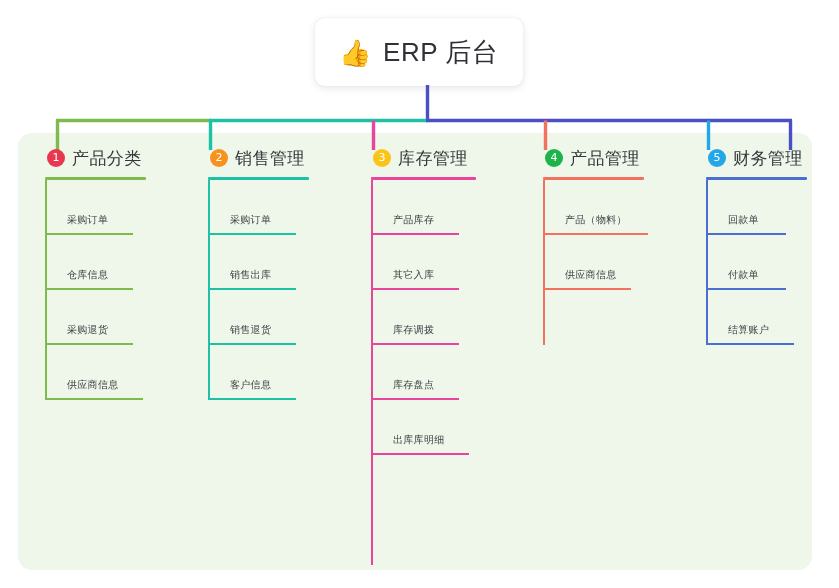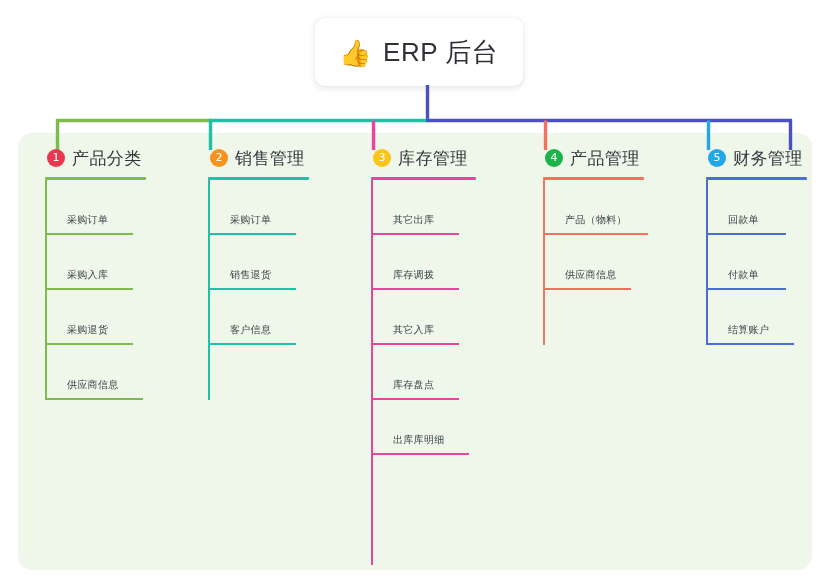--- a/index.html
+++ b/index.html
@@ -174,21 +174,21 @@
       <span class="branch-title">产品分类</span>
     </div>
     <div class="branch-rule" style="width: 101px; background: rgb(127, 186, 76);"></div>
     <div class="leaves">
       <div class="spine" style="background: rgb(127, 186, 76); height: 220px;"></div>
       <div class="leaf">
         <span class="leaf-text">采购订单</span>
         <span class="leaf-rule" style="width: 88px; background: rgb(127, 186, 76);"></span>
       </div>
       <div class="leaf">
-        <span class="leaf-text">采购入库</span>
+        <span class="leaf-text">仓库信息</span>
         <span class="leaf-rule" style="width: 88px; background: rgb(127, 186, 76);"></span>
       </div>
       <div class="leaf">
         <span class="leaf-text">采购退货</span>
         <span class="leaf-rule" style="width: 88px; background: rgb(127, 186, 76);"></span>
       </div>
       <div class="leaf">
         <span class="leaf-text">供应商信息</span>
         <span class="leaf-rule" style="width: 98px; background: rgb(127, 186, 76);"></span>
       </div>
@@ -201,51 +201,55 @@
       <span class="branch-title">销售管理</span>
     </div>
     <div class="branch-rule" style="width: 101px; background: rgb(30, 193, 165);"></div>
     <div class="leaves">
       <div class="spine" style="background: rgb(30, 193, 165); height: 220px;"></div>
       <div class="leaf">
         <span class="leaf-text">采购订单</span>
         <span class="leaf-rule" style="width: 88px; background: rgb(30, 193, 165);"></span>
       </div>
       <div class="leaf">
+        <span class="leaf-text">销售出库</span>
+        <span class="leaf-rule" style="width: 88px; background: rgb(30, 193, 165);"></span>
+      </div>
+      <div class="leaf">
         <span class="leaf-text">销售退货</span>
         <span class="leaf-rule" style="width: 88px; background: rgb(30, 193, 165);"></span>
       </div>
       <div class="leaf">
         <span class="leaf-text">客户信息</span>
         <span class="leaf-rule" style="width: 88px; background: rgb(30, 193, 165);"></span>
       </div>
     </div>
   </div>
 
   <div class="branch" style="left:371px;width:150px">
     <div class="branch-head">
       <span class="badge" style="background: rgb(252, 196, 25);">3</span>
       <span class="branch-title">库存管理</span>
     </div>
     <div class="branch-rule" style="width: 105px; background: rgb(232, 70, 156);"></div>
     <div class="leaves">
       <div class="spine" style="background: rgb(232, 70, 156); height: 385px;"></div>
       <div class="leaf">
-        <span class="leaf-text">其它出库</span>
+        <span class="leaf-text">产品库存</span>
+        <span class="leaf-rule" style="width: 88px; background: rgb(232, 70, 156);"></span>
+      </div>
+      <div class="leaf">
+        <span class="leaf-text">其它入库</span>
         <span class="leaf-rule" style="width: 88px; background: rgb(232, 70, 156);"></span>
       </div>
       <div class="leaf">
         <span class="leaf-text">库存调拨</span>
         <span class="leaf-rule" style="width: 88px; background: rgb(232, 70, 156);"></span>
       </div>
       <div class="leaf">
-        <span class="leaf-text">其它入库</span>
-        <span class="leaf-rule" style="width: 88px; background: rgb(232, 70, 156);"></span>
-      </div>
-      <div class="leaf">
         <span class="leaf-text">库存盘点</span>
         <span class="leaf-rule" style="width: 88px; background: rgb(232, 70, 156);"></span>
       </div>
       <div class="leaf">
         <span class="leaf-text">出库库明细</span>
         <span class="leaf-rule" style="width: 98px; background: rgb(232, 70, 156);"></span>
       </div>
     </div>
   </div>
 

